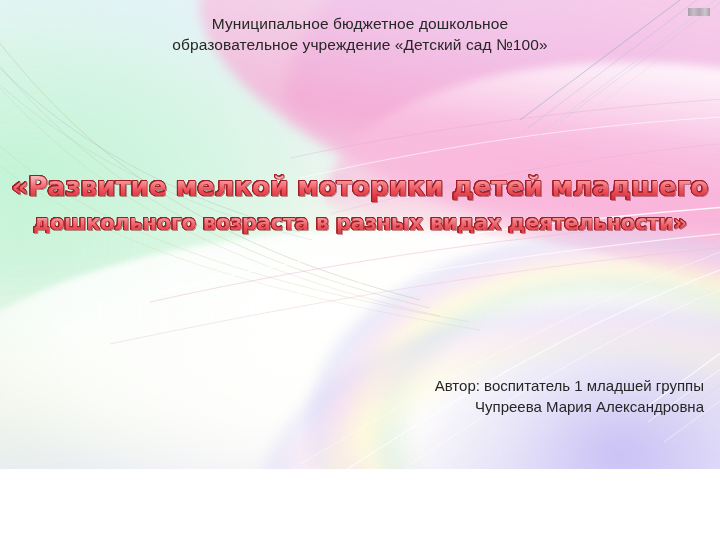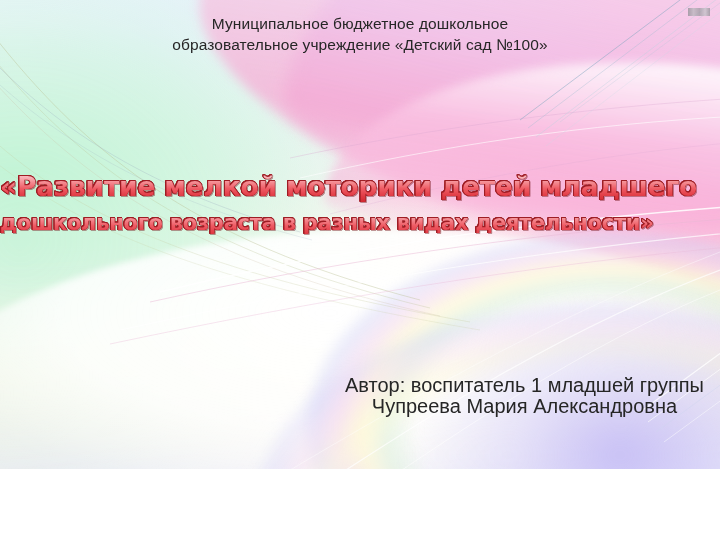--- a/index.html
+++ b/index.html
@@ -164,20 +164,21 @@
     color: #262626;
     letter-spacing: 0.1px;
     white-space: pre-line;
   }
 
   .title-block {
     position: absolute;
     top: 168px;
     left: 0;
     width: 720px;
+    text-align: center;
   }
   .title-line {
     display: block;
     font-family: "DejaVu Sans", sans-serif;
     font-weight: bold;
     font-size: 26.5px;
     line-height: 37px;
     letter-spacing: -0.2px;
     color: #f2545b;
     background: linear-gradient(180deg,
@@ -199,22 +200,22 @@
       drop-shadow(0 0.7px 0 #9e1d24)
       drop-shadow(0 -0.7px 0 #9e1d24)
       drop-shadow(1.4px 1.6px 0.6px rgba(120,25,30,0.45));
   }
   .title-line.l2 { font-size: 21px; letter-spacing: -0.25px; }
 
   .author-text {
     position: absolute;
     top: 375px;
     right: 16px;
-    text-align: center;
-    font-size: 20px;
+    text-align: right;
+    font-size: 15px;
     line-height: 21px;
     color: #262626;
     white-space: pre-line;
   }
 
   .footer-text {
     position: absolute;
     top: 498px;
     left: 0;
     width: 720px;

